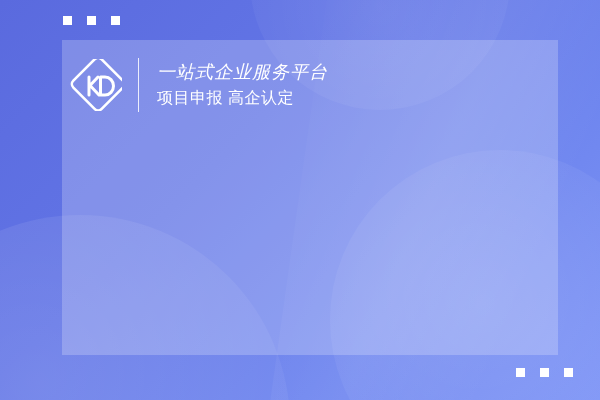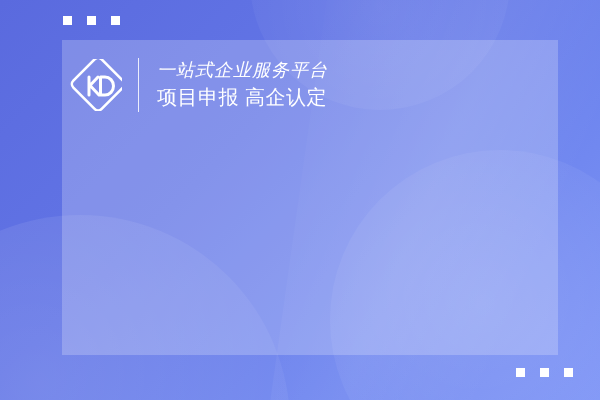--- a/index.html
+++ b/index.html
@@ -141,21 +141,21 @@
   .tagline-main {
     color: #ffffff;
     font-size: 18px;
     line-height: 1.1;
     letter-spacing: 1px;
     white-space: nowrap;
     font-style: italic;
   }
   .tagline-sub {
     color: #ffffff;
-    font-size: 20px;
+    font-size: 16px;
     line-height: 1.2;
     margin-top: 5px;
     letter-spacing: 0.5px;
     white-space: nowrap;
   }
 
   
   .headline {
     position: absolute;
     left: 8px;

